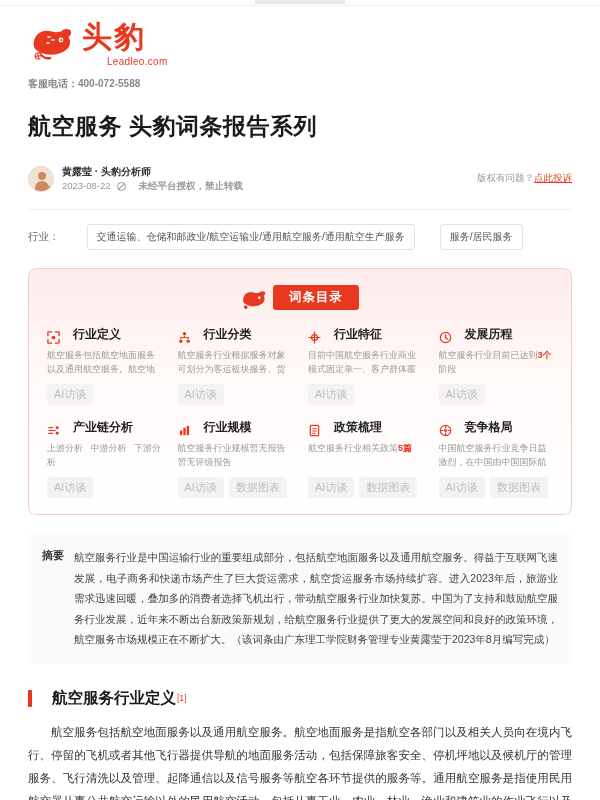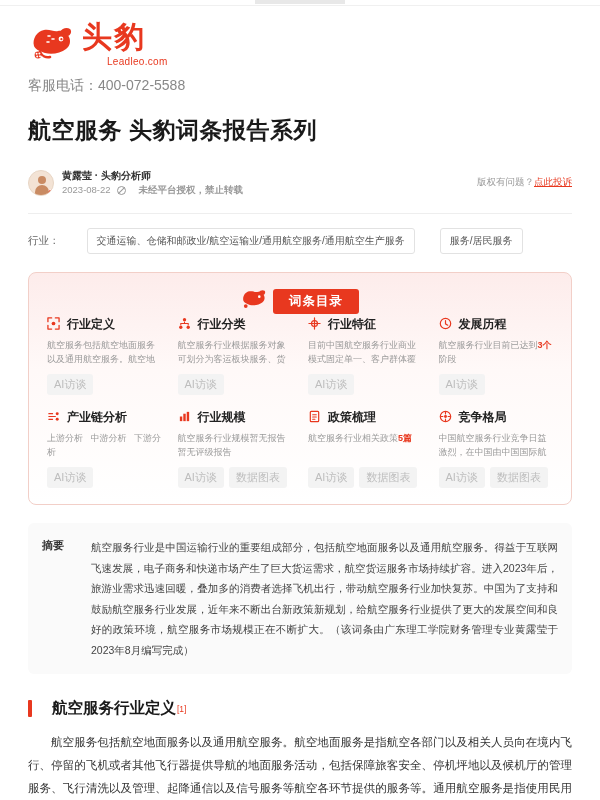--- a/index.html
+++ b/index.html
@@ -26,21 +26,21 @@
     width: 90px;
     height: 4px;
     background: #e8e8e8;
   }
   .page {
     padding: 0 28px;
   }
   
   .logo-row {
     display: flex;
-    align-items: center;
+    align-items: flex-end;
     padding-top: 14px;
   }
   .logo-mark {
     width: 48px;
     height: 44px;
     position: relative;
     margin-right: 6px;
   }
   .leopard {
     position: absolute;
@@ -61,24 +61,25 @@
     line-height: 1;
   }
   .logo-en {
     font-size: 10px;
     color: #E8381F;
     margin-top: 4px;
     letter-spacing: 0.3px;
     padding-left: 25px;
   }
   .hotline {
-    font-size: 14px;
+    font-size: 10px;
     color: #888;
     margin-top: 10px;
     margin-bottom: 6px;
+    font-weight: bold;
   }
   
   .doc-title {
     font-size: 23px;
     font-weight: bold;
     color: #1a1a1a;
     margin: 20px 0 0 0;
     letter-spacing: 0.5px;
   }
   
@@ -196,23 +197,24 @@
   .dir-card {
     margin-top: 18px;
     border: 1px solid #f2cfc8;
     border-radius: 8px;
     background: linear-gradient(180deg, #fdeceb 0%, #fff9f8 42%, #ffffff 100%);
     padding: 16px 14px 14px;
     position: relative;
   }
   .dir-header {
     display: flex;
-    align-items: flex-start;
+    align-items: flex-end;
     justify-content: center;
     gap: 6px;
+    margin-bottom: 14px;
   }
   .dir-leopard {
     width: 26px; height: 20px;
   }
   .dir-title-pill {
     background: #E8381F;
     color: #fff;
     font-size: 12.5px;
     font-weight: bold;
     padding: 4px 16px;
@@ -222,22 +224,22 @@
   .dir-grid {
     display: grid;
     grid-template-columns: repeat(4, 1fr);
     gap: 10px 8px;
   }
   .dir-item {
     padding: 2px 4px;
   }
   .dir-item-head {
     display: flex;
-    align-items: flex-start;
-    gap: 7px;
+    align-items: flex-end;
+    gap: 13px;
     margin-bottom: 6px;
   }
   .dir-item-name {
     font-size: 12px;
     font-weight: bold;
     color: #222;
   }
   .dir-item-desc {
     font-size: 9px;
     color: #9a9a9a;
@@ -255,21 +257,21 @@
     padding: 3px 7px;
   }
   .ico { width: 13px; height: 13px; display: inline-block; }
   
   .abstract {
     margin-top: 18px;
     background: #fafafa;
     border-radius: 6px;
     padding: 14px 14px 14px 14px;
     display: flex;
-    gap: 27px;
+    gap: 10px;
   }
   .abstract-label {
     font-size: 11px;
     font-weight: bold;
     color: #333;
     flex: 0 0 auto;
     padding-top: 1px;
   }
   .abstract-text {
     font-size: 10.5px;

